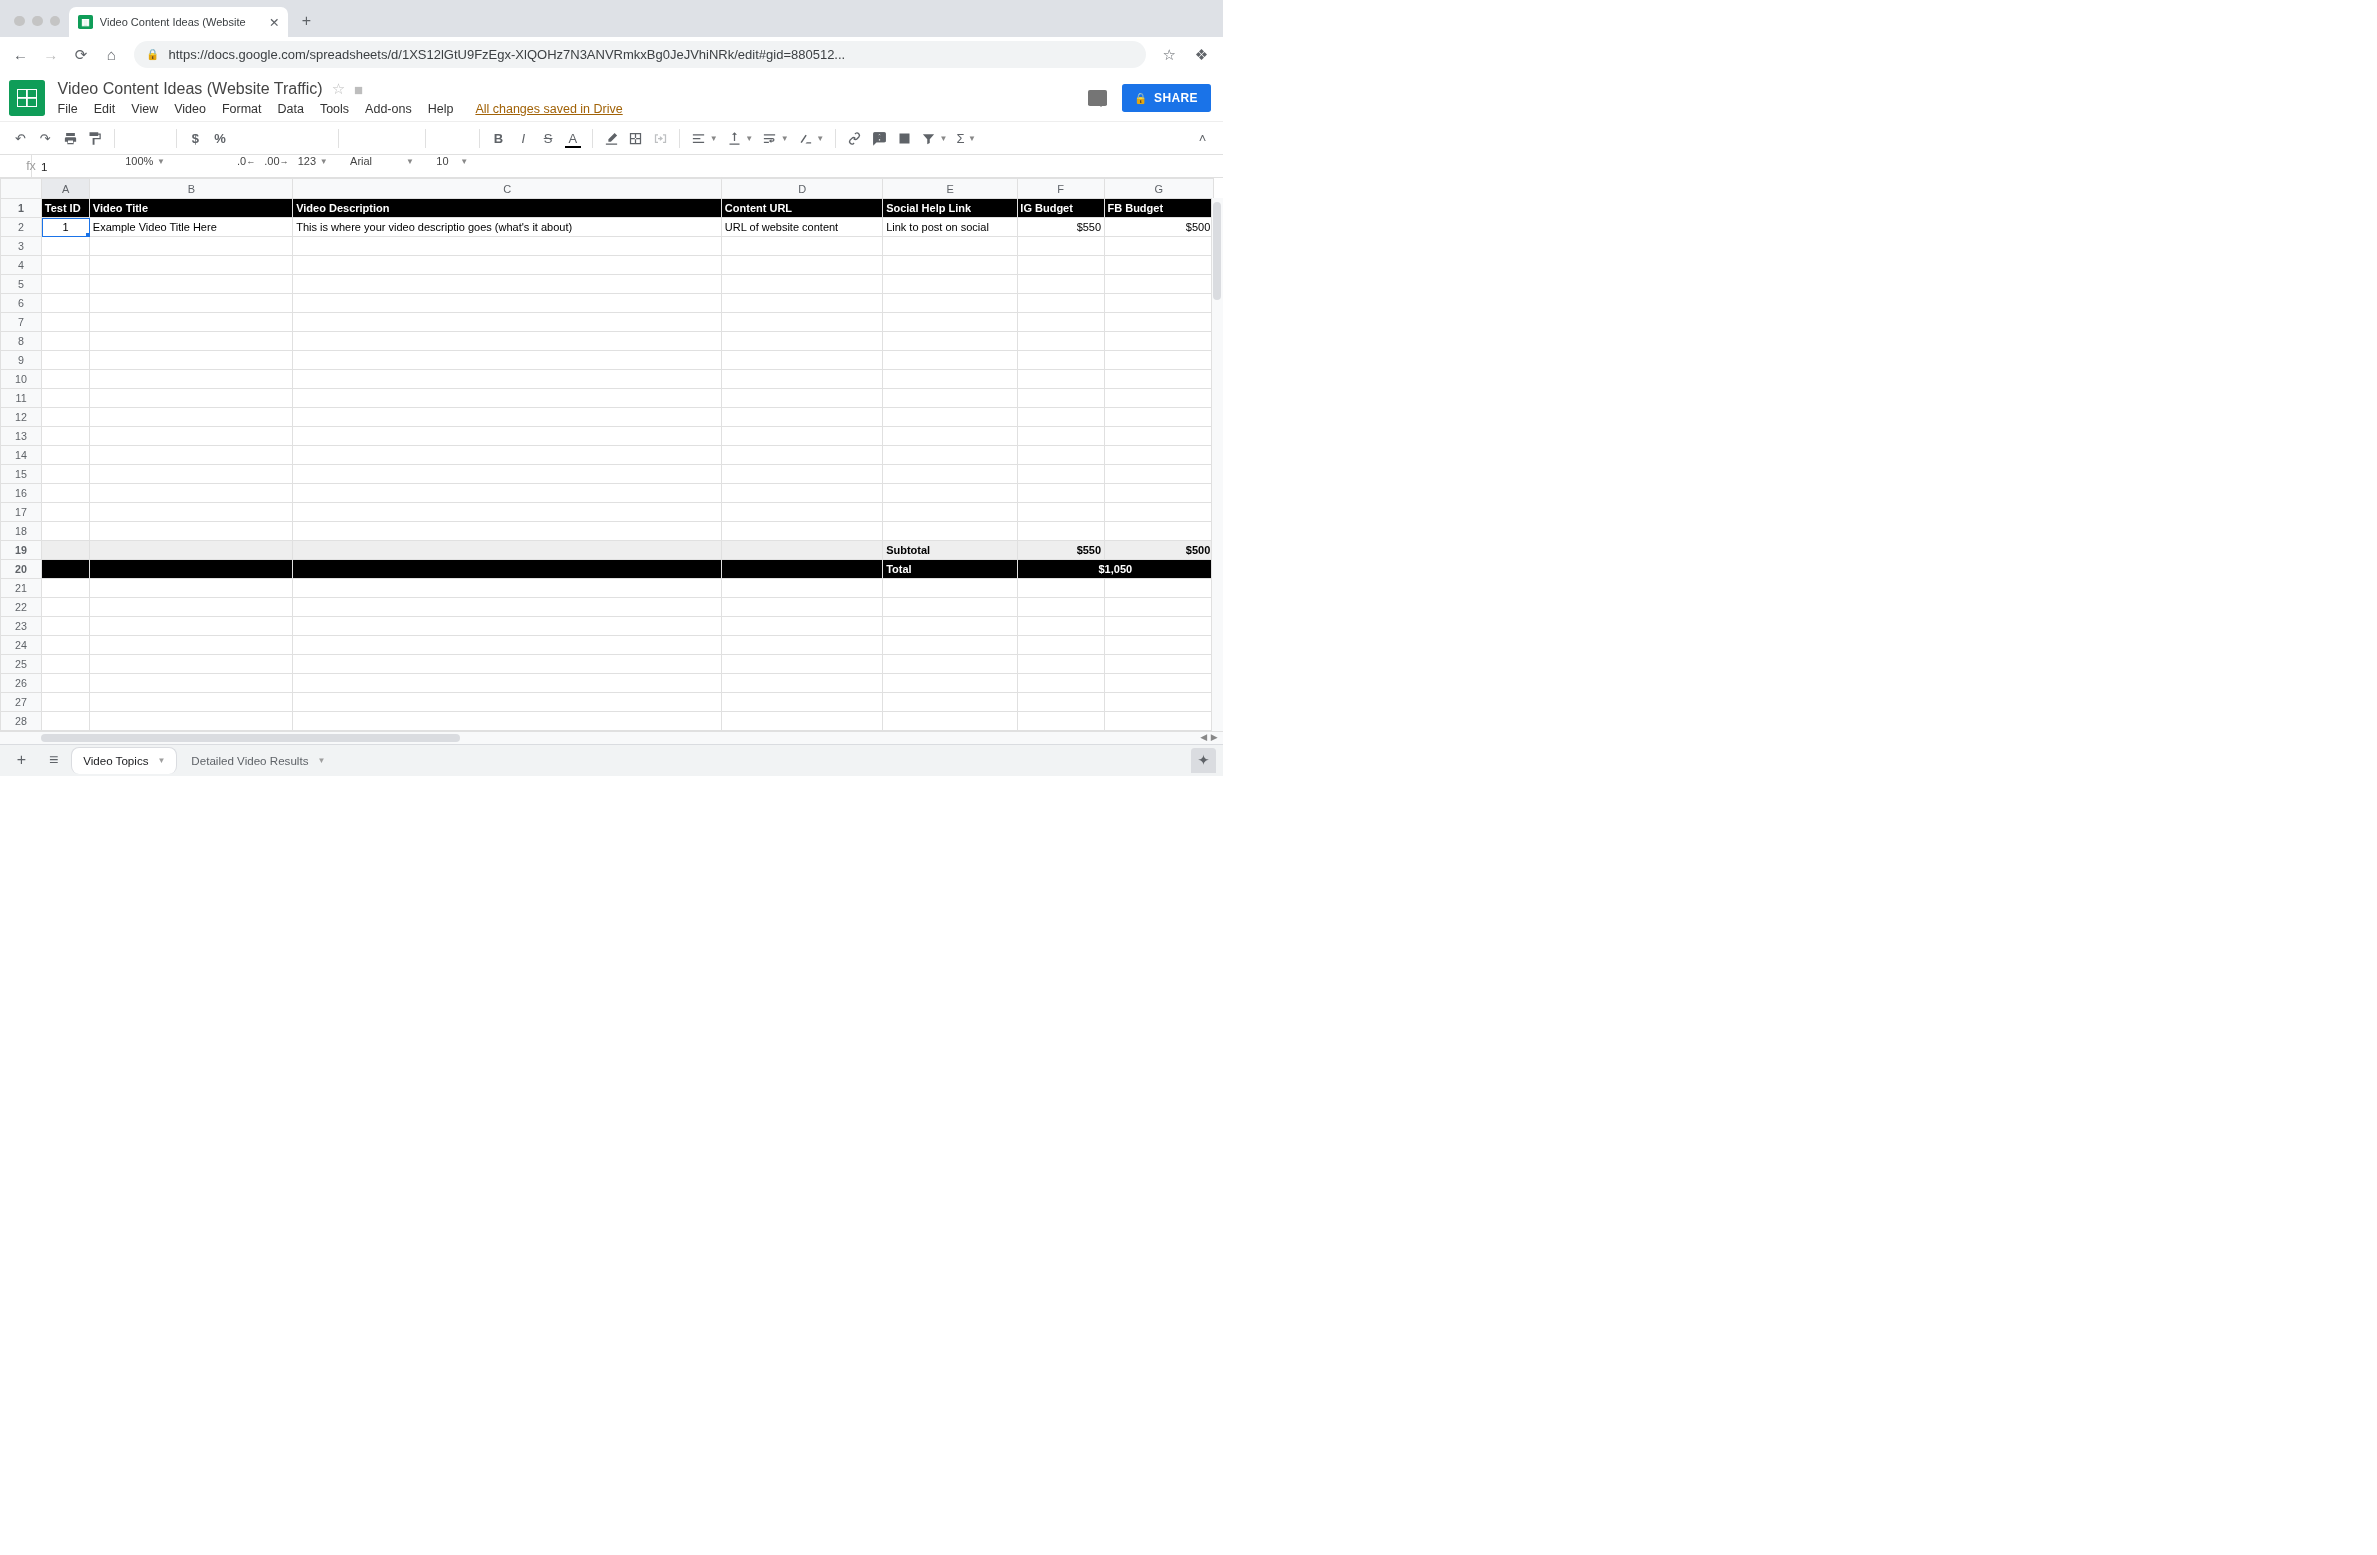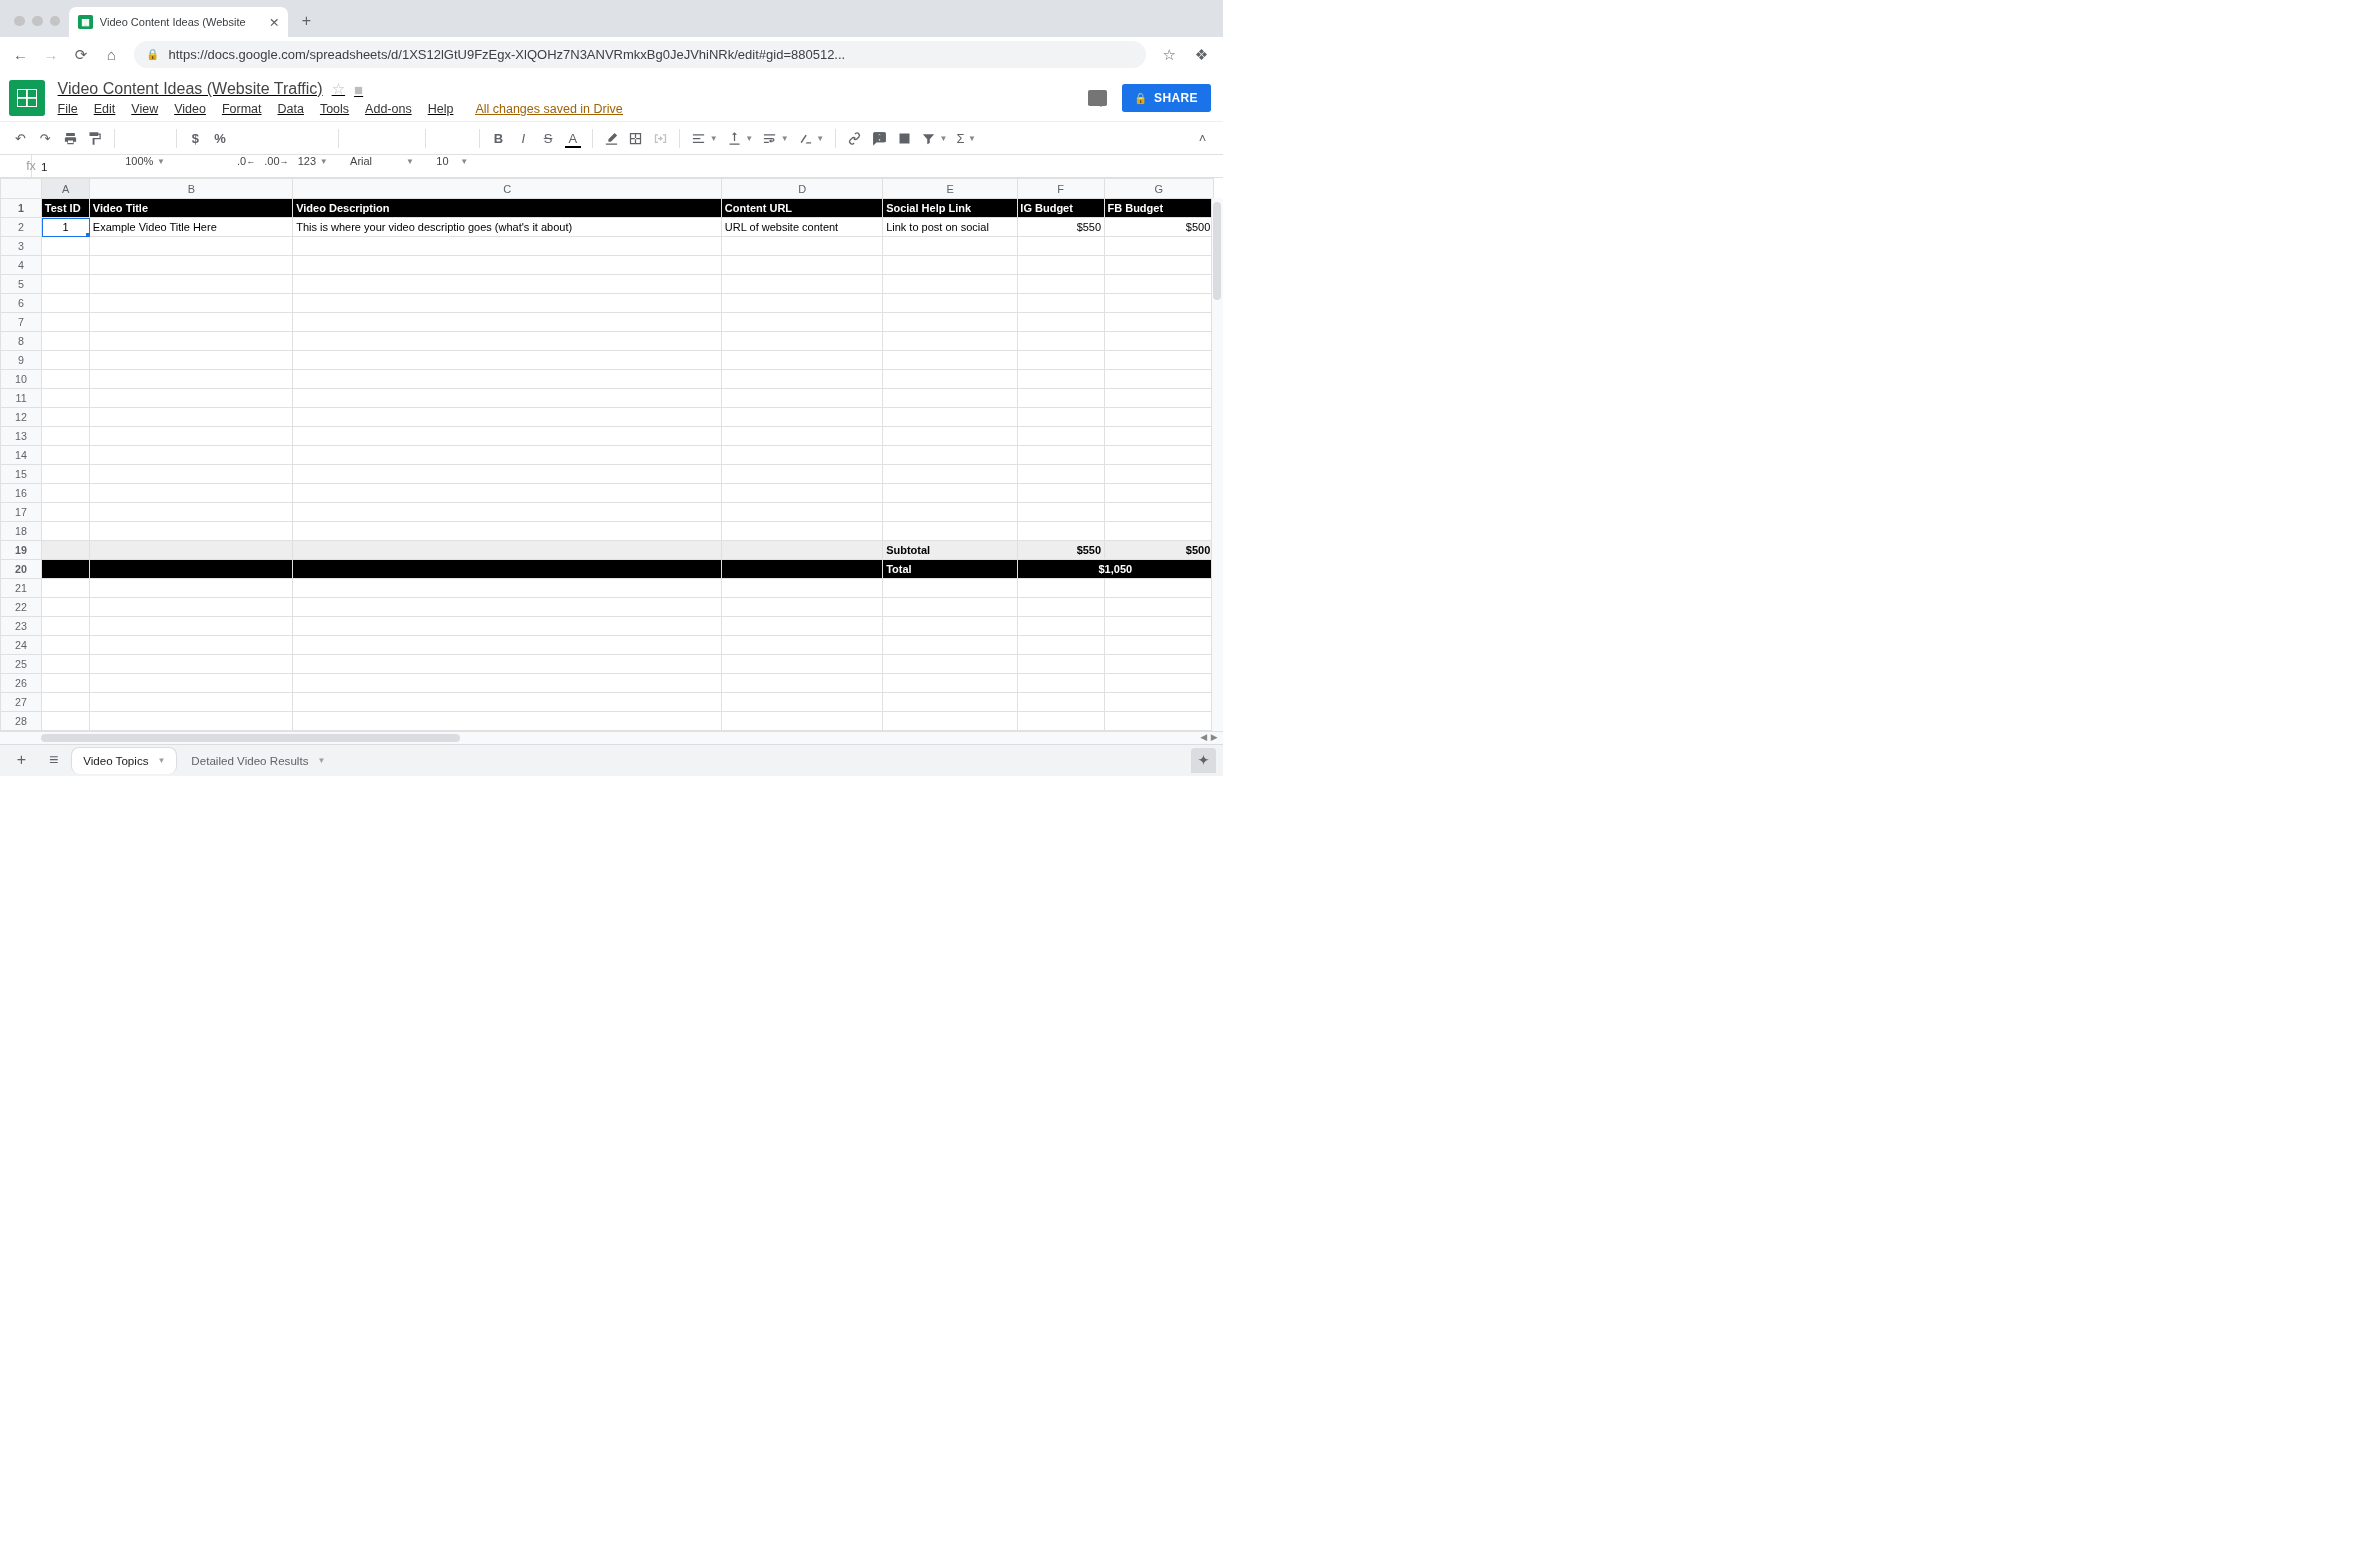--- a/index.html
+++ b/index.html
@@ -78,21 +78,21 @@
 .hscroll .nav { position:absolute; right:5.4px; top:0; display:flex; gap:3.6px; font-size:9px; color:#888; }
 
 
 .sheet-tabs { height:32px; background:#f1f3f4; border-top:0.9px solid #dadce0; display:flex; align-items:center; padding:0 7.1px; gap:3.6px; }
 .sheet-tabs .ico { width:28.6px; height:25px; display:flex; align-items:center; justify-content:center; color:#5f6368; font-size:16px; }
 .stab { height:27px; padding:0 10.7px; display:flex; align-items:center; gap:5.4px; font-size:11.6px; color:#5f6368; border-radius:8px; }
 .stab.active { background:#fff; color:#202124; font-weight:500; border-top:0.9px solid #dadce0; border-left:0.9px solid #dadce0; border-right:0.9px solid #dadce0; }
 .stab .caret { color:#9e9e9e; }
 .explore { margin-left:auto; width:25px; height:25px; background:#dadce0; border-radius:3.6px 3.6px 0 0; display:flex; align-items:center; justify-content:center; color:#5f6368; }
 
-.header-left{display:flex;flex-direction:column;text-decoration:underline;}
+.header-left{display:flex;flex-direction:column;}
 </style>
 </head>
 <body>
 
 <div class="chrome-top">
   <div class="win-dots">
       <span></span>
       <span></span>
       <span></span>
     </div>

